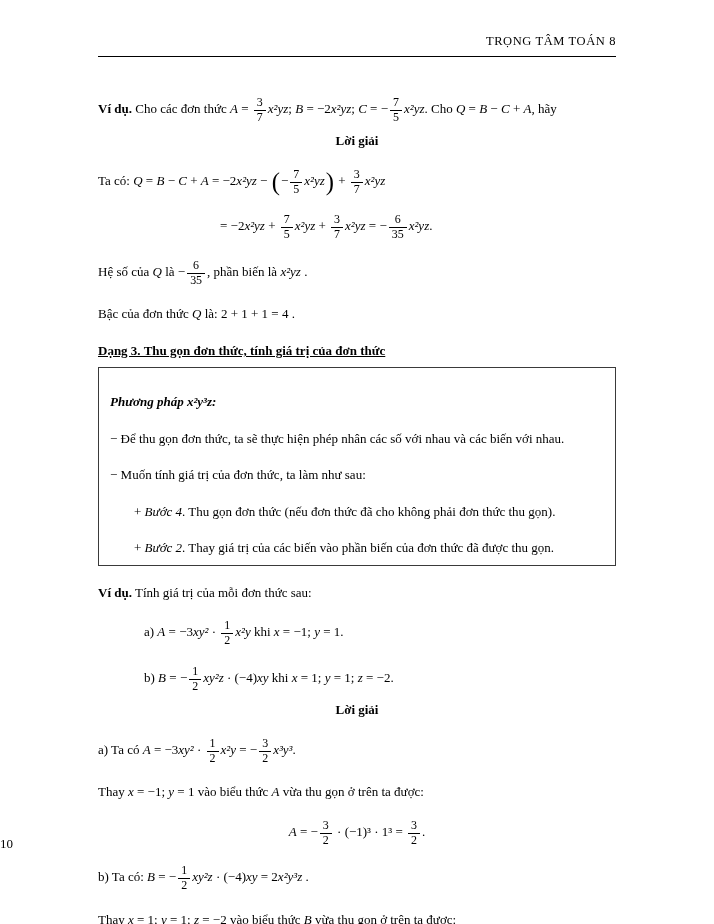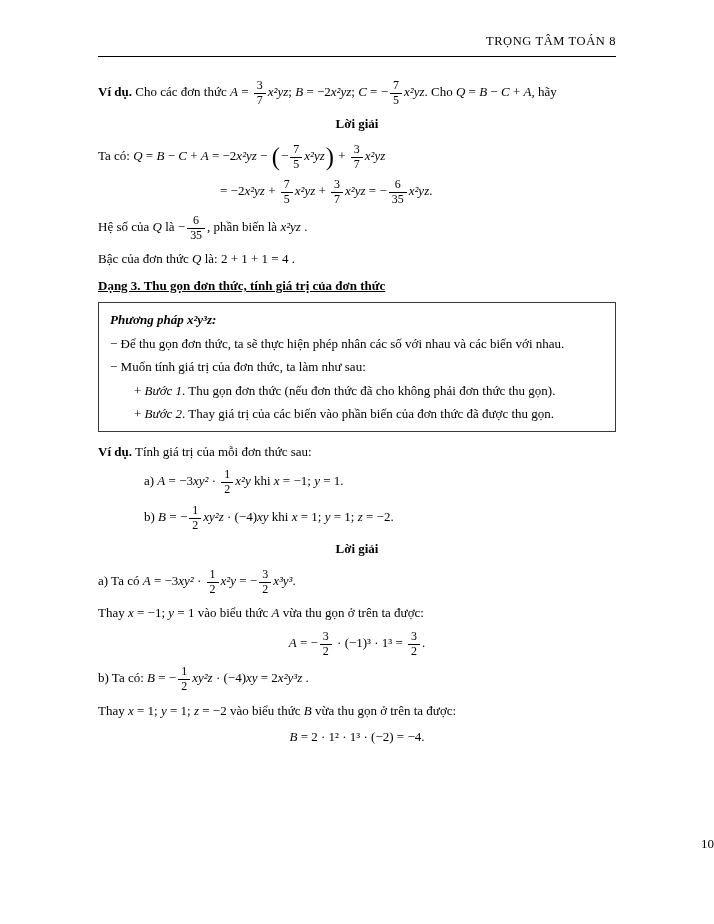--- a/index.html
+++ b/index.html
@@ -6,41 +6,41 @@
   html,body { background:#ffffff; }
   body {
     width:714px; height:924px; position:relative; overflow:hidden;
     font-family:"Liberation Serif","DejaVu Serif",serif;
     font-size:13px; color:#000;
   }
   .page { padding:34px 98px 0 98px; position:relative; height:100%; }
   .header { text-align:right; font-size:12.5px; letter-spacing:0.6px;
             padding-bottom:7px; border-bottom:1px solid #000; }
   .content { padding-top:22px; }
-  .line { line-height:1.5; margin-bottom:7px; }
+  .line { line-height:1.5; margin-bottom:7px;margin-top:17px; }
   .line.heading { text-align:center; font-weight:bold; margin:3px 0 9px; }
   .line.bold { font-weight:bold;text-decoration:underline; }
   .line.center { text-align:center; }
   .line.indent-a { padding-left:46px; }
   .line.indent-eq { padding-left:122px; }
   .seg-b { font-weight:bold; }
   .seg-bi { font-weight:bold; font-style:italic; }
   .seg-i { font-style:italic; }
   .frac { display:inline-flex; flex-direction:column; align-items:center;
           vertical-align:middle; margin:0 2px; font-size:0.92em;
           font-style:normal; text-align:center; }
   .frac .num, .frac .den { display:block; line-height:1.15; padding:0 3px; }
   .frac .den { border-top:1px solid #000; }
   .bigp { font-size:1.9em; font-weight:400; vertical-align:middle;
           line-height:0; padding:0 1px; }
   .method-box { border:1px solid #3a3a3a; padding:7px 11px 3px; margin:1px 0 10px; }
   .method-box .line { margin-bottom:4px; line-height:1.5; }
   .method-box .line.step { padding-left:24px; }
   .footer { position:absolute; left:0; top:836px; width:714px;
-            text-align:right; font-size:13px; }
+            text-align:left; font-size:13px; }
 </style>
 </head>
 <body>
 
 <div class="page">
   <div class="header">
     <span>TRỌNG TÂM TOÁN 8</span>
   </div>
   <div class="content">
       <div class="line"><span class="seg-b">Ví dụ.</span><span class="seg-t"> Cho các đơn thức </span><span class="seg-i">A</span><span class="seg-t"> = </span><span class="frac">
@@ -71,21 +71,21 @@
       <div class="line"><span class="seg-t">Hệ số của </span><span class="seg-i">Q</span><span class="seg-t"> là −</span><span class="frac">
           <span class="num">6</span>
           <span class="den">35</span>
         </span><span class="seg-t">, phần biến là </span><span class="seg-i">x²yz</span><span class="seg-t"> .</span></div>
       <div class="line"><span class="seg-t">Bậc của đơn thức </span><span class="seg-i">Q</span><span class="seg-t"> là: 2 + 1 + 1 = 4 .</span></div>
       <div class="line bold"><span class="seg-b">Dạng 3. Thu gọn đơn thức, tính giá trị của đơn thức</span></div>
       <div class="method-box">
         <div class="line"><span class="seg-bi">Phương pháp x²y³z:</span></div>
         <div class="line"><span class="seg-t">− Để thu gọn đơn thức, ta sẽ thực hiện phép nhân các số với nhau và các biến với nhau.</span></div>
         <div class="line"><span class="seg-t">− Muốn tính giá trị của đơn thức, ta làm như sau:</span></div>
-        <div class="line step"><span class="seg-t">+ </span><span class="seg-i">Bước 1</span><span class="seg-t">. Thu gọn đơn thức (nếu đơn thức đã cho không phải đơn thức thu gọn).</span></div>
+        <div class="line step"><span class="seg-t">+ </span><span class="seg-i">Bước 4</span><span class="seg-t">. Thu gọn đơn thức (nếu đơn thức đã cho không phải đơn thức thu gọn).</span></div>
         <div class="line step"><span class="seg-t">+ </span><span class="seg-i">Bước 2</span><span class="seg-t">. Thay giá trị của các biến vào phần biến của đơn thức đã được thu gọn.</span></div>
       </div>
       <div class="line"><span class="seg-b">Ví dụ.</span><span class="seg-t"> Tính giá trị của mỗi đơn thức sau:</span></div>
       <div class="line indent-a"><span class="seg-t">a) </span><span class="seg-i">A</span><span class="seg-t"> = −3</span><span class="seg-i">xy²</span><span class="seg-t"> · </span><span class="frac">
           <span class="num">1</span>
           <span class="den">2</span>
         </span><span class="seg-i">x²y</span><span class="seg-t"> khi </span><span class="seg-i">x</span><span class="seg-t"> = −1; </span><span class="seg-i">y</span><span class="seg-t"> = 1.</span></div>
       <div class="line indent-a"><span class="seg-t">b) </span><span class="seg-i">B</span><span class="seg-t"> = −</span><span class="frac">
           <span class="num">1</span>
           <span class="den">2</span>

